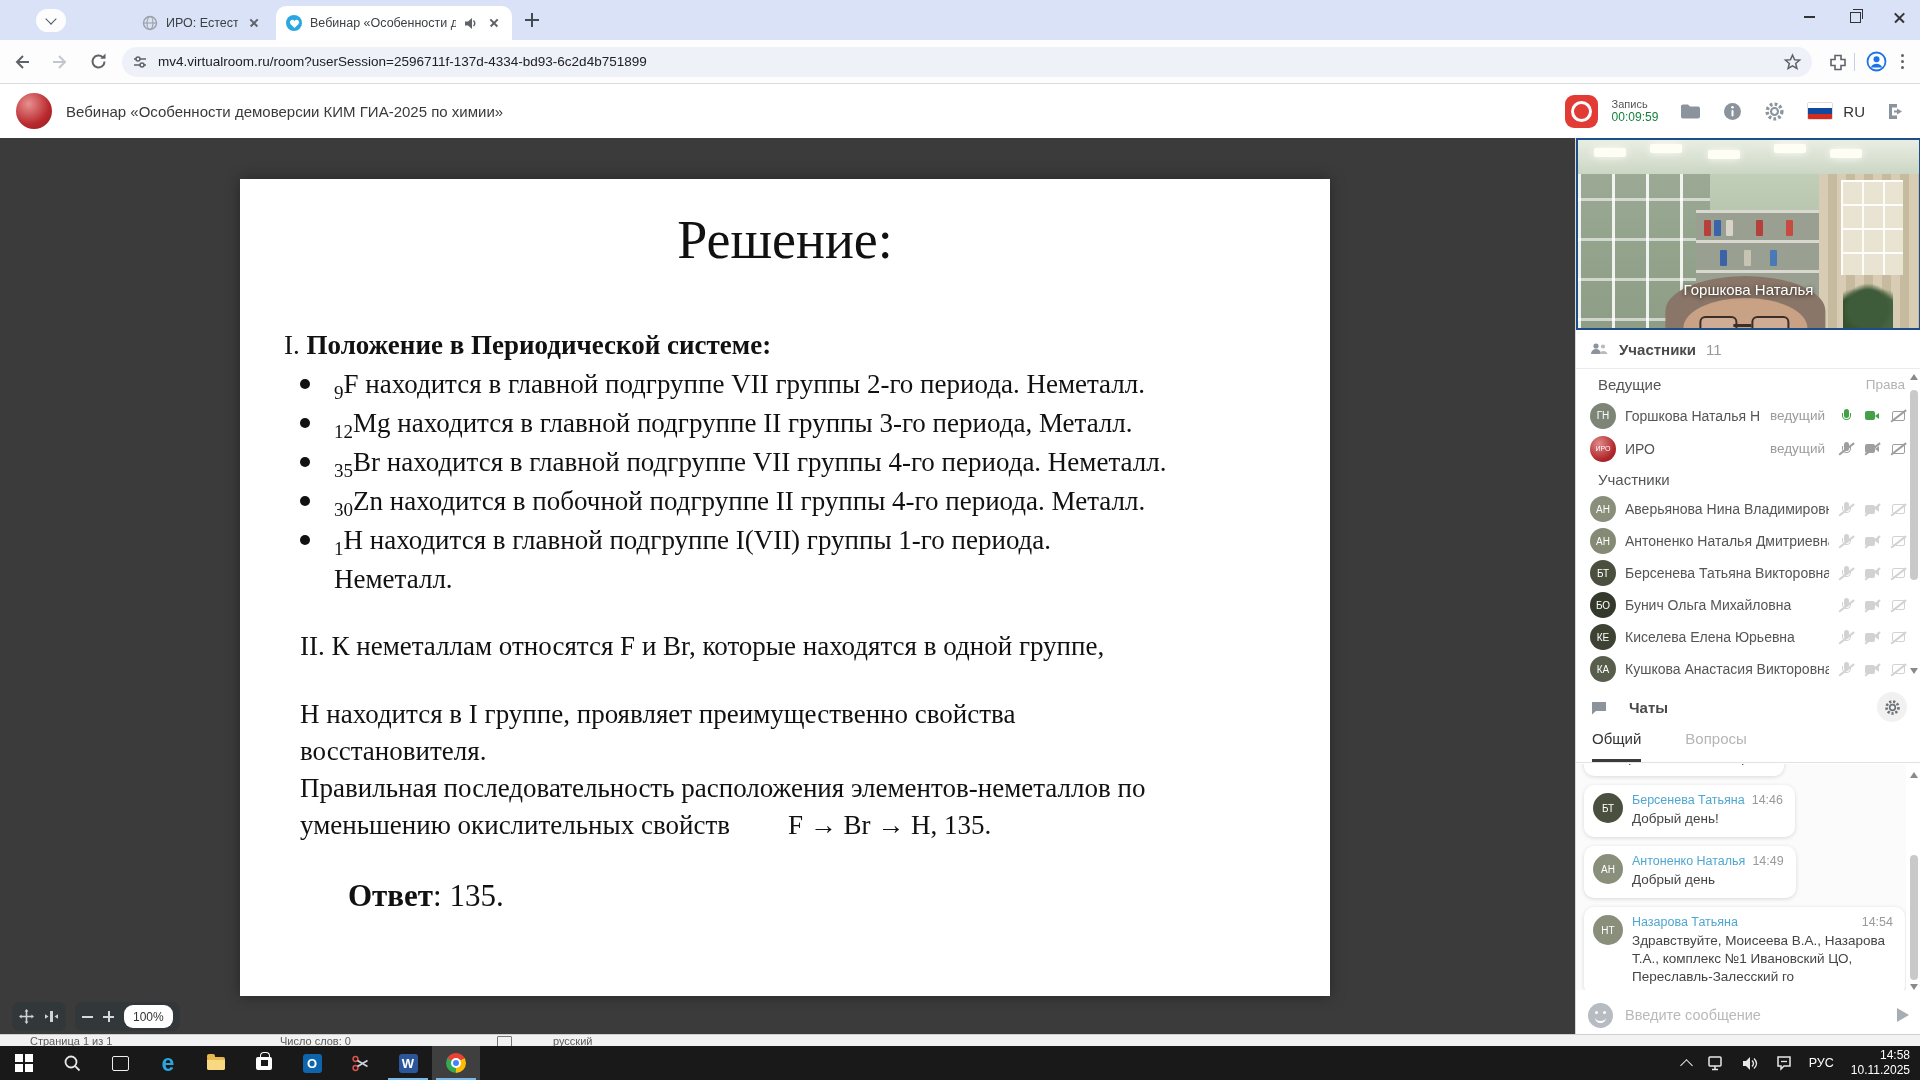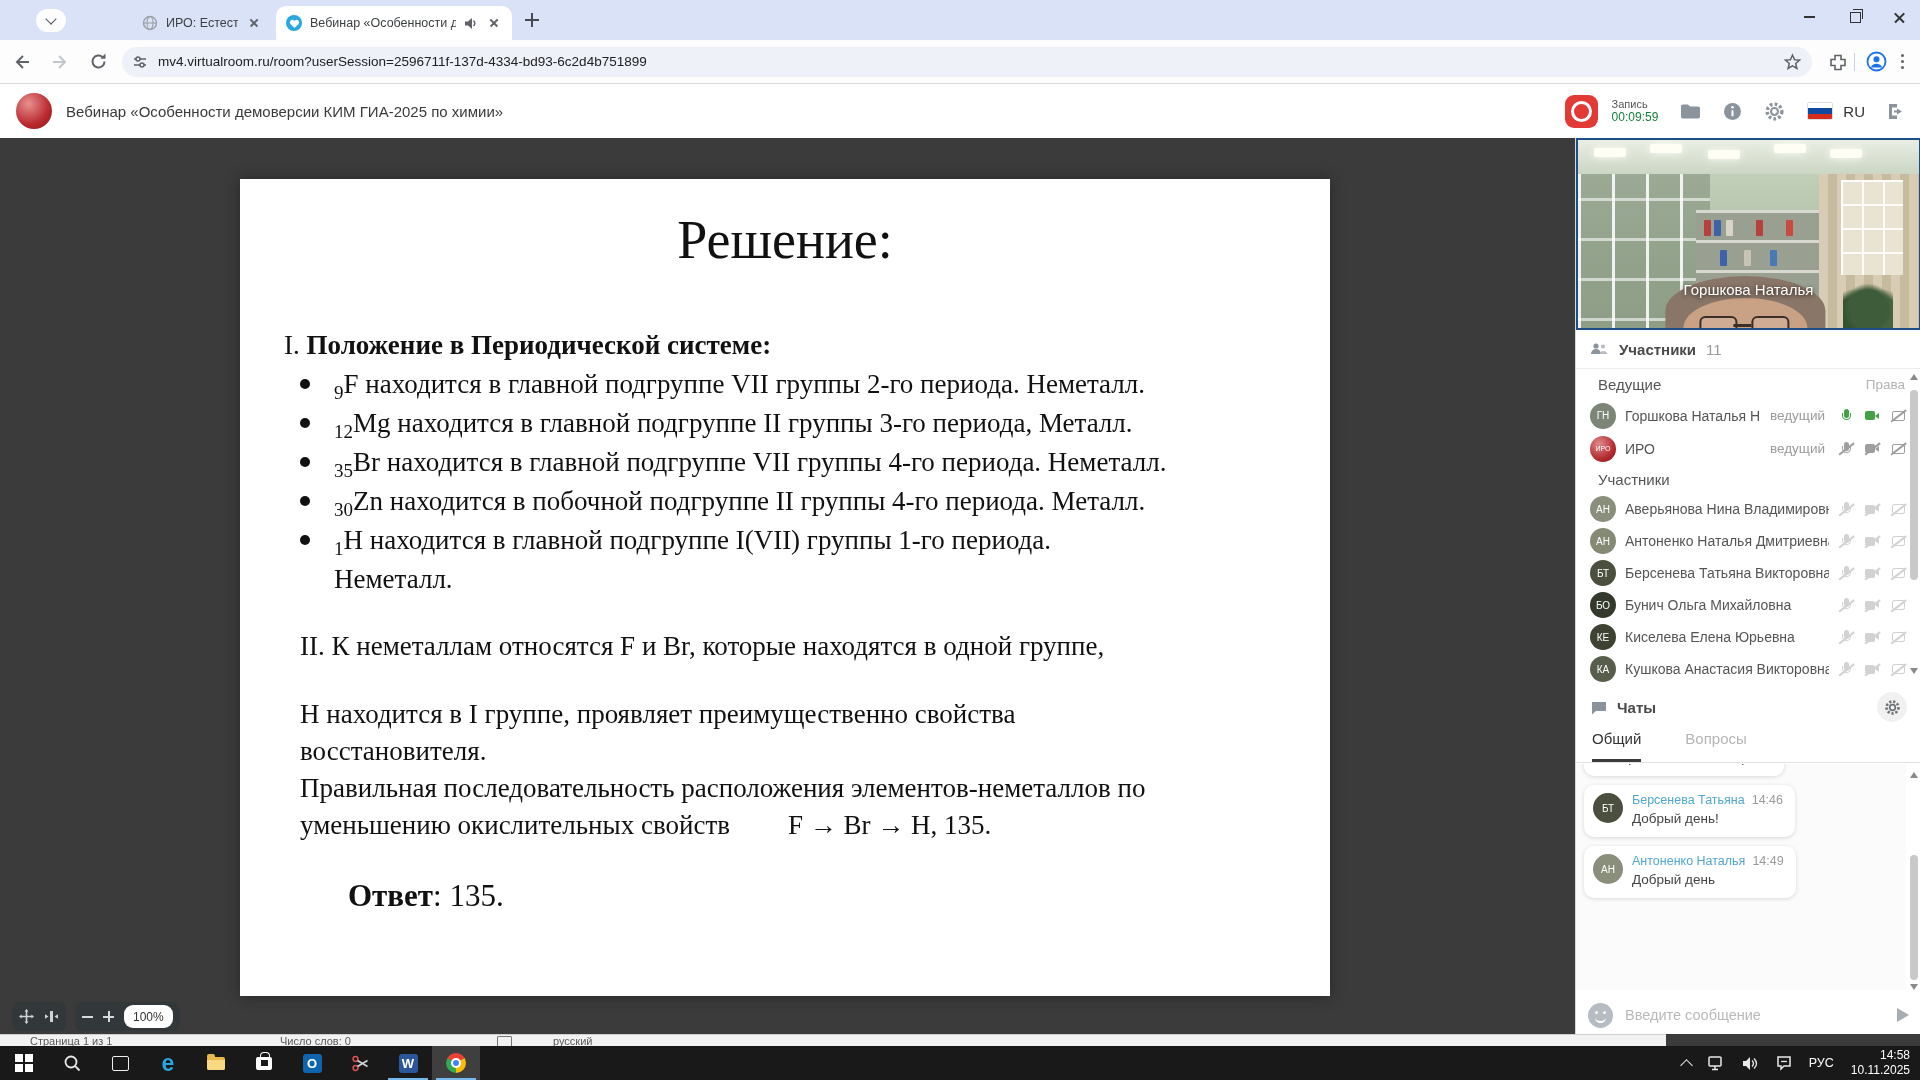--- a/index.html
+++ b/index.html
@@ -123,21 +123,21 @@
   .cam{position:relative;width:15px;height:11px;}
   .cam::before{content:"";position:absolute;left:0;top:1px;width:10px;height:9px;border-radius:2px;background:currentColor;}
   .cam::after{content:"";position:absolute;left:10px;top:2.5px;border-top:3px solid transparent;border-bottom:3px solid transparent;border-right:4.5px solid currentColor;}
   .scr{width:13px;height:10px;border:1.6px solid currentColor;border-radius:2px;box-sizing:border-box;}
   .sbar{position:absolute;width:12px;display:flex;flex-direction:column;align-items:center;}
   .sarr-up{width:0;height:0;border-left:4.5px solid transparent;border-right:4.5px solid transparent;border-bottom:6px solid #8a8a8a;cursor:pointer;}
   .sarr-dn{width:0;height:0;border-left:4.5px solid transparent;border-right:4.5px solid transparent;border-top:6px solid #8a8a8a;cursor:pointer;}
   .sthumb{width:8px;background:#c9c9c9;border-radius:4px;cursor:pointer;}
   
   .chat{position:absolute;left:0;top:546px;width:345px;height:350px;background:#fff;}
-  .chdr{display:flex;align-items:center;gap:10px;height:46px;padding:0 14px;}
+  .chdr{display:flex;align-items:center;gap:22px;height:46px;padding:0 14px;}
   .ctitle{font-size:15px;color:#4a4a4a;font-weight:bold;}
   .gearbtn{margin-left:auto;width:30px;height:30px;border-radius:50%;background:#f1f1f1;display:flex;align-items:center;justify-content:center;cursor:pointer;}
   .ctabs{display:flex;gap:44px;padding:0 16px;border-bottom:1px solid #e2e2e2;height:32px;}
   .ctab{font-size:15px;cursor:pointer;padding-bottom:8px;}
   .ctab.active{color:#333;border-bottom:3px solid #3a3a3a;}
   .ctab.idle{color:#b5b5b5;}
   .cmsgs{position:absolute;left:0;top:80px;width:330px;height:226px;overflow:hidden;background:#fbfbfb;padding-left:8px;box-sizing:border-box;}
   .bubble{background:#fff;border-radius:10px;box-shadow:0 1px 4px rgba(0,0,0,.14);padding:8px 12px 9px 9px;margin:9px 0 0 0;width:fit-content;max-width:292px;display:flex;gap:9px;}
   .bubble.cut{margin-top:-26px;}
   .cav{width:30px;height:30px;border-radius:50%;color:#fff;font-size:10px;display:flex;align-items:center;justify-content:center;flex:none;}
@@ -152,21 +152,21 @@
   .smiley::before{content:"";position:absolute;left:7px;top:8px;width:3px;height:3px;border-radius:50%;background:#fff;box-shadow:8px 0 0 #fff;}
   .smiley::after{content:"";position:absolute;left:7px;top:12px;width:11px;height:6px;border-bottom:2px solid #fff;border-radius:0 0 10px 10px;}
   .cfield{flex:1;border:none;outline:none;font-size:14.5px;color:#4d7c0f;font-family:"Liberation Sans",sans-serif;background:transparent;}
   .cfield::placeholder{color:#b9b9b9;}
   .sendbtn{width:0;height:0;border-top:7px solid transparent;border-bottom:7px solid transparent;border-left:12px solid #a6adb3;cursor:pointer;flex:none;}
   
   .av-gn{background:#7c8576;} .av-iro{background:radial-gradient(circle at 35% 30%,#e08a8a,#b0262b 65%,#8f1a1f);font-size:7px;}
   .av-a1{background:#8a8f7c;} .av-a2{background:#858a75;} .av-bt{background:#4a4f3e;} .av-bo{background:#343a2b;}
   .av-ke{background:#3d4233;} .av-ka{background:#585e4c;} .av-nt{background:#8a8f7c;}
   
-  .wordstrip{position:absolute;left:0;top:1034px;width:1666px;height:12px;background:#f2f2f2;border-top:1px solid #cfcfcf;overflow:hidden;}
+  .wordstrip{position:absolute;left:0;top:1034px;width:1920px;height:12px;background:#f2f2f2;border-top:1px solid #cfcfcf;overflow:hidden;}
   .wtxt{position:absolute;top:0px;font-size:11px;color:#5a5a5a;white-space:nowrap;}
   .spellic{position:absolute;left:497px;top:1px;width:13px;height:9px;border:1.3px solid #777;border-radius:1px;}
   
   .taskbar{position:absolute;left:0;top:1046px;width:1920px;height:34px;background:#191919;display:flex;align-items:stretch;}
   .tbbtn{position:relative;width:48px;display:flex;align-items:center;justify-content:center;cursor:pointer;}
   .tbbtn.active{background:#3f3f3f;}
   .uline{position:absolute;left:4px;right:4px;bottom:0;height:2px;background:#76b9ed;}
   .startic{display:grid;grid-template-columns:8px 8px;grid-template-rows:8px 8px;gap:1.6px;}
   .startic i{background:#fff;}
   .tview{position:relative;width:15px;height:13px;border:1.6px solid #eee;border-radius:2px;}
@@ -597,20 +597,30 @@
         <div class="bubble">
           <span class="cav av-nt">АН</span>
           <div class="mbody">
             <div class="mhead">
                 <span class="mname">Антоненко Наталья</span>
                 <span class="mtime">14:49</span>
               </div>
             <div class="mtext">Добрый день</div>
           </div>
         </div>
+        <div class="bubble" style="max-width:300px;">
+          <span class="cav av-nt">НТ</span>
+          <div class="mbody" style="flex:1;">
+            <div class="mhead">
+                <span class="mname">Назарова Татьяна</span>
+                <span class="mtime right">14:54</span>
+              </div>
+            <div class="mtext">Здравствуйте, Моисеева В.А., Назарова Т.А., комплекс №1 Ивановский ЦО, Переславль-Залесский го</div>
+          </div>
+        </div>
       </div>
       <div class="sbar" style="right:1px;top:88px;height:218px;">
         <span class="sarr-up"></span>
         <span class="sthumb" style="height:125px;margin-top:auto;"></span>
         <span class="sarr-dn" style="margin-top:4px;"></span>
       </div>
       <div class="cinput">
         <span class="smiley"></span>
         <input class="cfield" placeholder="Введите сообщение" style="">
         <span class="sendbtn"></span>

